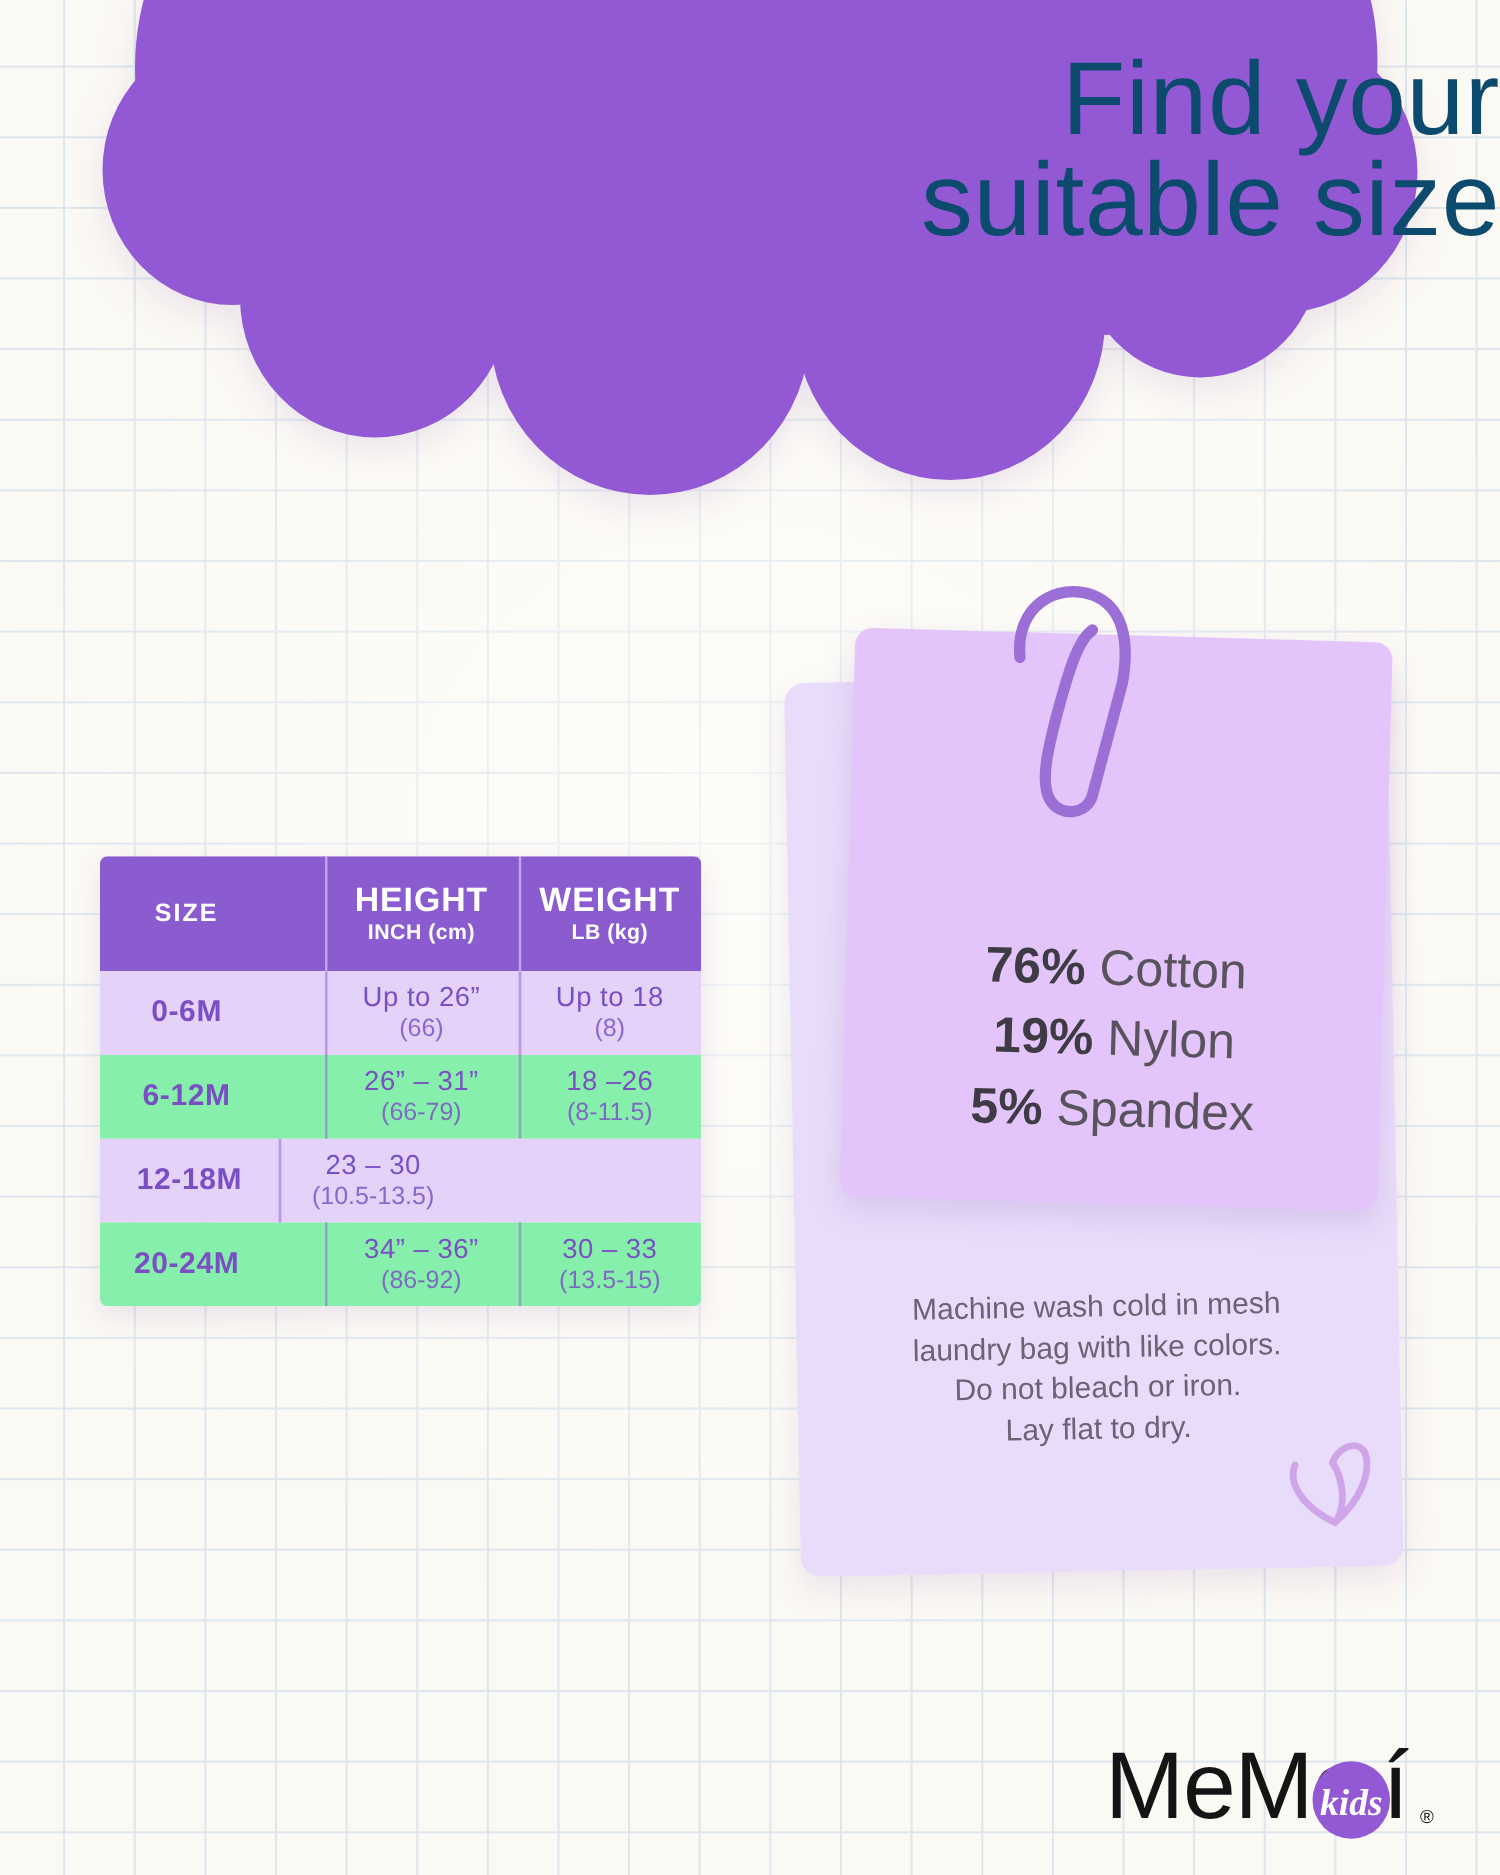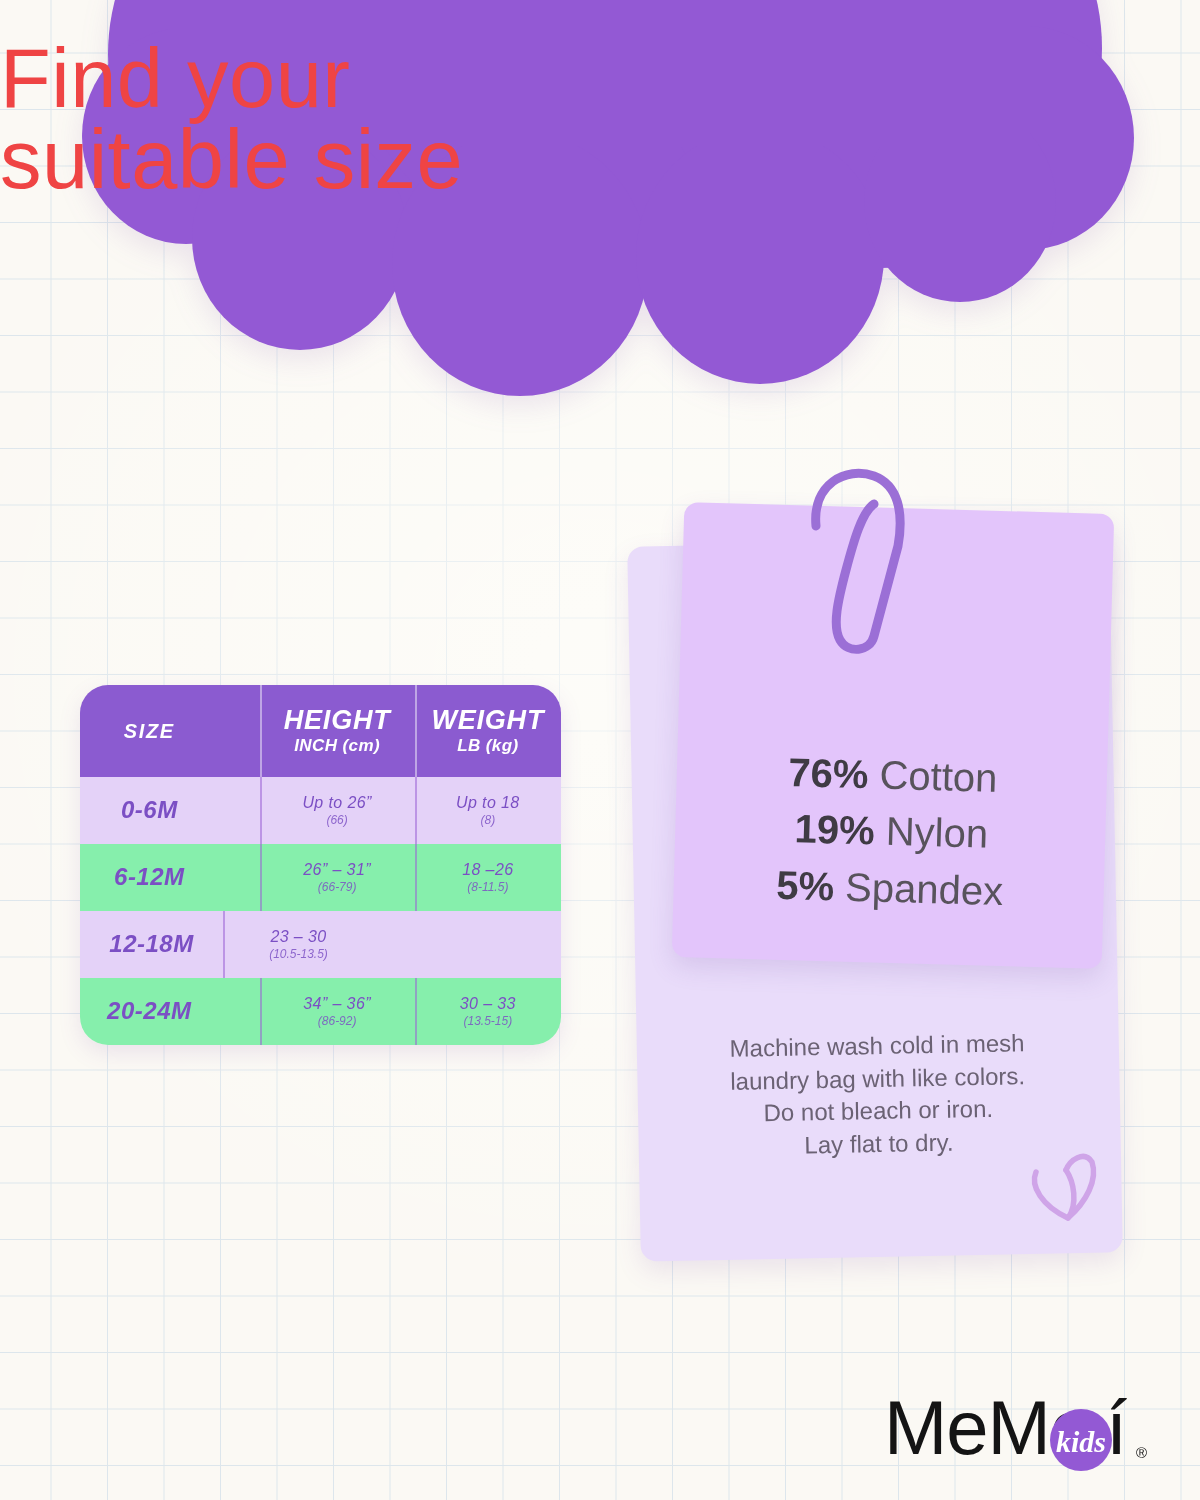--- a/index.html
+++ b/index.html
@@ -28,38 +28,37 @@
 
   
   #cloud-wrap{
     position:absolute; left:0; top:-214px; width:1200px; height:620px;
     filter:drop-shadow(0 10px 14px rgba(120,80,170,0.13));
   }
   #cloud-wrap svg{ width:100%; height:100%; display:block; }
 
   #title-block{
     position:absolute; left:0; top:38px; width:1200px;
-    text-align:left; z-index:5;
-    color:#ef4444;
+    text-align:right; z-index:5;
+    color:#0c4a6e;
     font-size:83px;
     line-height:0.98;
     font-weight:300;
     letter-spacing:0.5px;
   }
   #title-block .tline{ display:block; }
 
   
   #size-table{
     position:absolute; left:80px; top:685px;
     width:481px;
-    border-radius:28px;
+    border-radius:6px;
     overflow:hidden;
     box-shadow:0 8px 22px rgba(120,80,170,0.13);
     z-index:4;
-    font-style:italic;
   }
   .trow{ display:flex; width:100%; }
   .tcell{ position:relative; }
   .c0{ width:143px; }
   .c1{ width:160px;margin-left:41px; }
   .c2{ width:151px; }
 
   
   .c1::before, .c2::before{
     content:""; position:absolute; left:0; top:0; bottom:0;
@@ -83,22 +82,22 @@
   .hdr .c0 .hdr-main{ font-size:20px; letter-spacing:1.6px; }
 
   .body-row{ height:67px; }
   .body-row.light{ background:#e4d2f8; }
   .body-row.dark{ background:#86efac; }
   .body-row .tcell{
     display:flex; flex-direction:column;
     align-items:center; justify-content:center;
     text-align:center; color:#7b4fc4;
   }
-  .cell-main{ font-size:16px; font-weight:400; letter-spacing:0.4px; line-height:1.1; }
-  .cell-sub{ font-size:12px; font-weight:400; opacity:0.82; margin-top:1px; }
+  .cell-main{ font-size:22px; font-weight:400; letter-spacing:0.4px; line-height:1.1; }
+  .cell-sub{ font-size:20px; font-weight:400; opacity:0.82; margin-top:1px; }
   .body-row .c0 .cell-main{ font-size:24px; font-weight:700; letter-spacing:0.5px; }
 
   
   #note-stack{
     position:absolute; left:612px; top:470px;
     width:540px; height:810px;
     z-index:3;
   }
   #note-card-back{
     position:absolute; left:22px; top:72px;

